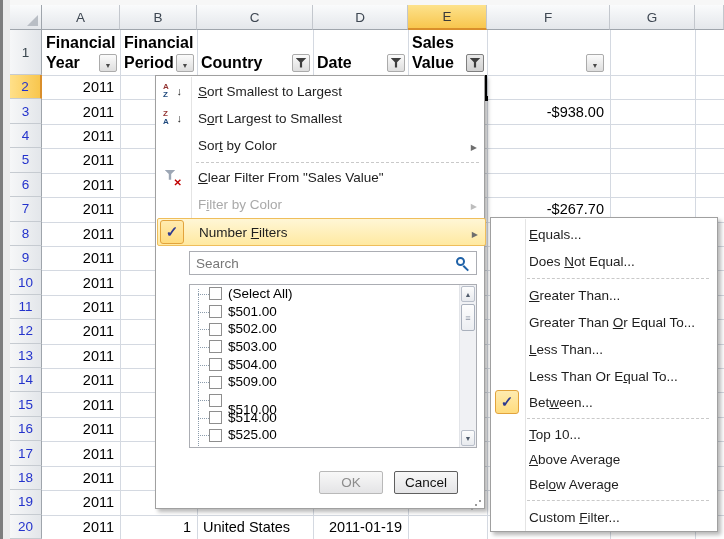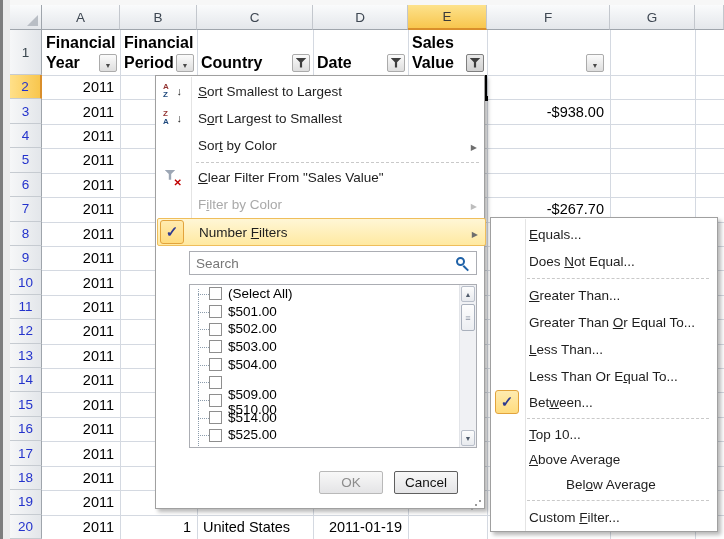--- a/index.html
+++ b/index.html
@@ -358,21 +358,21 @@
             <div class="vlabel" style="top: 0.85px;">$503.00</div>
           </div>
           <div class="vitem" style="position: absolute; left: 0px; top: 70.8px; width: 269px; height: 17.7px;">
             <div class="vstub" style="position: absolute; top: 8.85px; height: 0px;"></div>
             <div class="vcheck" style="position: absolute; top: 2.35px;"></div>
             <div class="vlabel" style="top: 0.85px;">$504.00</div>
           </div>
           <div class="vitem" style="position: absolute; left: 0px; top: 88.5px; width: 269px; height: 17.7px;">
             <div class="vstub" style="position: absolute; top: 8.85px; height: 0px;"></div>
             <div class="vcheck" style="position: absolute; top: 2.35px;"></div>
-            <div class="vlabel" style="top: 0.85px; margin-top: 13px;">$509.00</div>
+            <div class="vlabel" style="top: 0.85px;">$509.00</div>
           </div>
           <div class="vitem" style="position: absolute; left: 0px; top: 106.2px; width: 269px; height: 17.7px;">
             <div class="vstub" style="position: absolute; top: 8.85px; height: 0px;"></div>
             <div class="vcheck" style="position: absolute; top: 2.35px;"></div>
             <div class="vlabel" style="top: 11px;">$510.00</div>
           </div>
           <div class="vitem" style="position: absolute; left: 0px; top: 123.9px; width: 269px; height: 17.7px;">
             <div class="vstub" style="position: absolute; top: 8.85px; height: 0px;"></div>
             <div class="vcheck" style="position: absolute; top: 2.35px;"></div>
             <div class="vlabel" style="top: 0.85px;">$514.00</div>
@@ -426,21 +426,21 @@
           <div class="micon checkicon" style="position: absolute; left: 3px; width: 24px; height: 24px;"></div>
           <div class="mlabel" style="left: 37px;">Bet<u>w</u>een...</div>
         </div>
         <div class="msep" style="position: absolute; left: 36px; top: 200px; width: 182px; height: 0px;"></div>
         <div class="mitem" style="position: absolute; left: 1px; top: 203px; width: 225px; height: 26px;">
           <div class="mlabel" style="left: 37px;"><u>T</u>op 10...</div>
         </div>
         <div class="mitem" style="position: absolute; left: 1px; top: 228px; width: 225px; height: 26px;">
           <div class="mlabel" style="left: 37px;"><u>A</u>bove Average</div>
         </div>
-        <div class="mitem" style="position: absolute; left: 1px; top: 253px; width: 182px; height: 26px; margin-left: 37px;">
+        <div class="mitem" style="position: absolute; left: 1px; top: 253px; width: 182px; height: 26px;">
           <div class="mlabel" style="left: 37px;">Bel<u>o</u>w Average</div>
         </div>
         <div class="msep" style="position: absolute; left: 36px; top: 282px; width: 182px; height: 0px;"></div>
         <div class="mitem" style="position: absolute; left: 1px; top: 286px; width: 225px; height: 26px;">
           <div class="mlabel" style="left: 37px;">Custom <u>F</u>ilter...</div>
         </div>
       </div>
   </div>
 </div>
 

